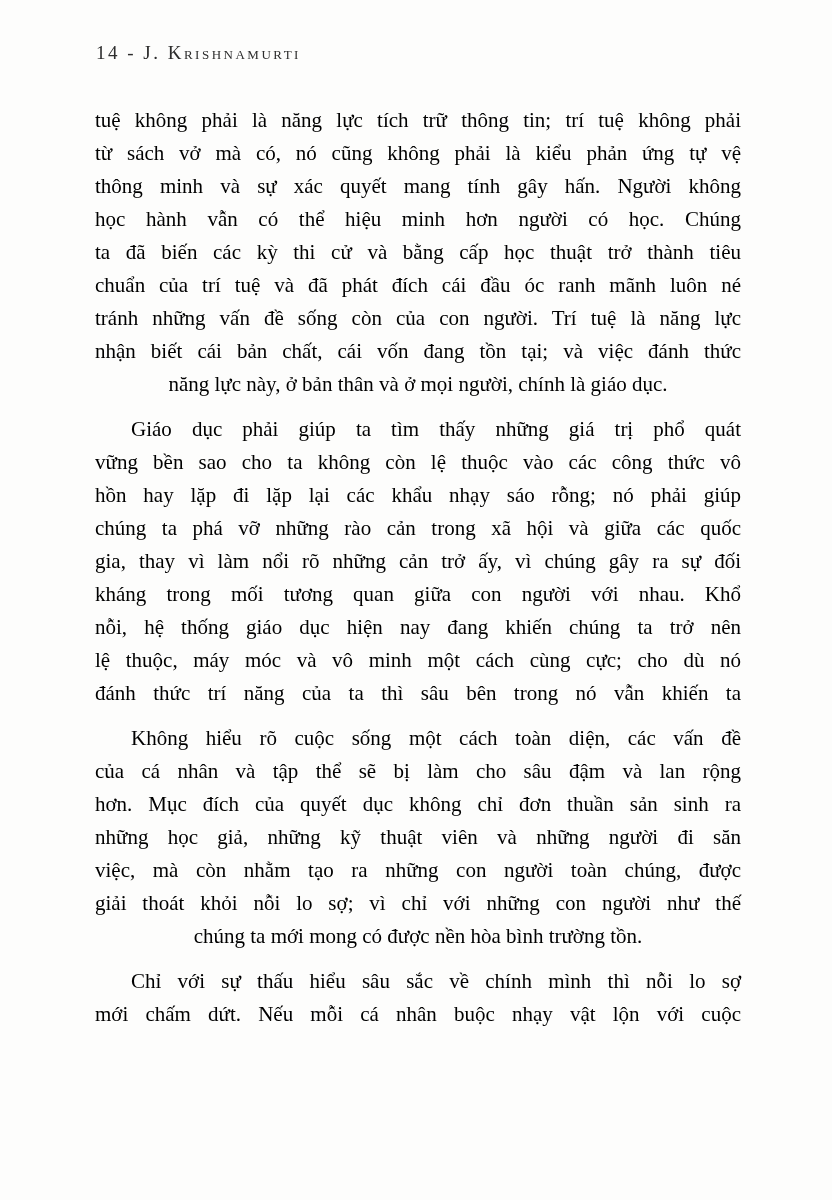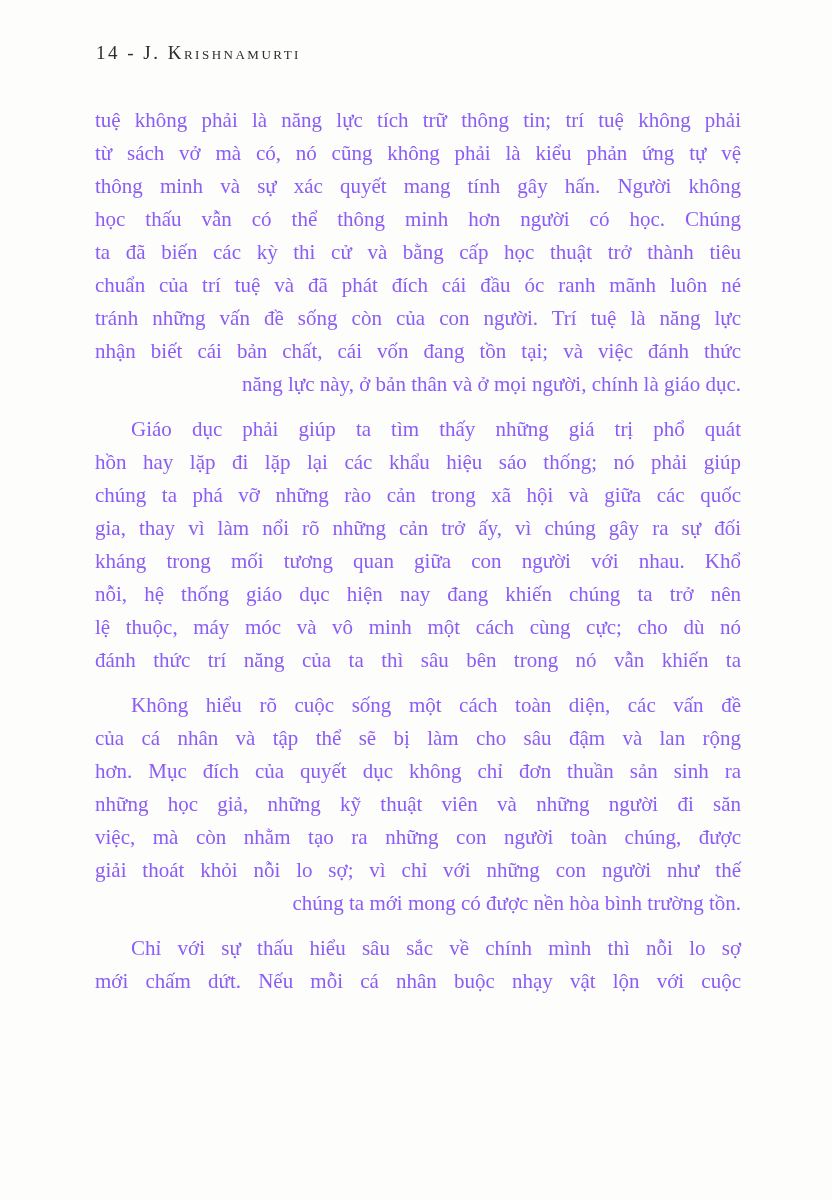--- a/index.html
+++ b/index.html
@@ -26,28 +26,28 @@
     color: #2d2d2d;
     white-space: nowrap;
   }
   .page-body {
     position: absolute;
     left: 95px;
     top: 104px;
     width: 646px;
     font-size: 21px;
     line-height: 33px;
-    color: #8b5cf6;
+    color: #000000;
   }
   .para {
     margin: 0 0 12px 0;
   }
   .line {
     display: block;
-    text-align: right;
+    text-align: center;
   }
   .line.j {
     text-align: justify;
     text-align-last: justify;
   }
   .line.ind {
     text-indent: 36px;
   }
 </style>
 </head>
@@ -55,30 +55,31 @@
 
 <div class="page">
   <div class="running-header">
     <span>14 - J. Krishnamurti</span>
   </div>
   <div class="page-body">
       <div class="para">
         <span class="line j">tuệ không phải là năng lực tích trữ thông tin; trí tuệ không phải</span>
         <span class="line j">từ sách vở mà có, nó cũng không phải là kiểu phản ứng tự vệ</span>
         <span class="line j">thông minh và sự xác quyết mang tính gây hấn. Người không</span>
-        <span class="line j">học thấu vẫn có thể thông minh hơn người có học. Chúng</span>
+        <span class="line j">học hành vẫn có thể hiệu minh hơn người có học. Chúng</span>
         <span class="line j">ta đã biến các kỳ thi cử và bằng cấp học thuật trở thành tiêu</span>
         <span class="line j">chuẩn của trí tuệ và đã phát đích cái đầu óc ranh mãnh luôn né</span>
         <span class="line j">tránh những vấn đề sống còn của con người. Trí tuệ là năng lực</span>
         <span class="line j">nhận biết cái bản chất, cái vốn đang tồn tại; và việc đánh thức</span>
         <span class="line">năng lực này, ở bản thân và ở mọi người, chính là giáo dục.</span>
       </div>
       <div class="para">
         <span class="line j ind">Giáo dục phải giúp ta tìm thấy những giá trị phổ quát</span>
-        <span class="line j">hồn hay lặp đi lặp lại các khẩu hiệu sáo thống; nó phải giúp</span>
+        <span class="line j">vững bền sao cho ta không còn lệ thuộc vào các công thức vô</span>
+        <span class="line j">hồn hay lặp đi lặp lại các khẩu nhạy sáo rỗng; nó phải giúp</span>
         <span class="line j">chúng ta phá vỡ những rào cản trong xã hội và giữa các quốc</span>
         <span class="line j">gia, thay vì làm nổi rõ những cản trở ấy, vì chúng gây ra sự đối</span>
         <span class="line j">kháng trong mối tương quan giữa con người với nhau. Khổ</span>
         <span class="line j">nỗi, hệ thống giáo dục hiện nay đang khiến chúng ta trở nên</span>
         <span class="line j">lệ thuộc, máy móc và vô minh một cách cùng cực; cho dù nó</span>
         <span class="line j">đánh thức trí năng của ta thì sâu bên trong nó vẫn khiến ta</span>
       </div>
       <div class="para">
         <span class="line j ind">Không hiểu rõ cuộc sống một cách toàn diện, các vấn đề</span>
         <span class="line j">của cá nhân và tập thể sẽ bị làm cho sâu đậm và lan rộng</span>

